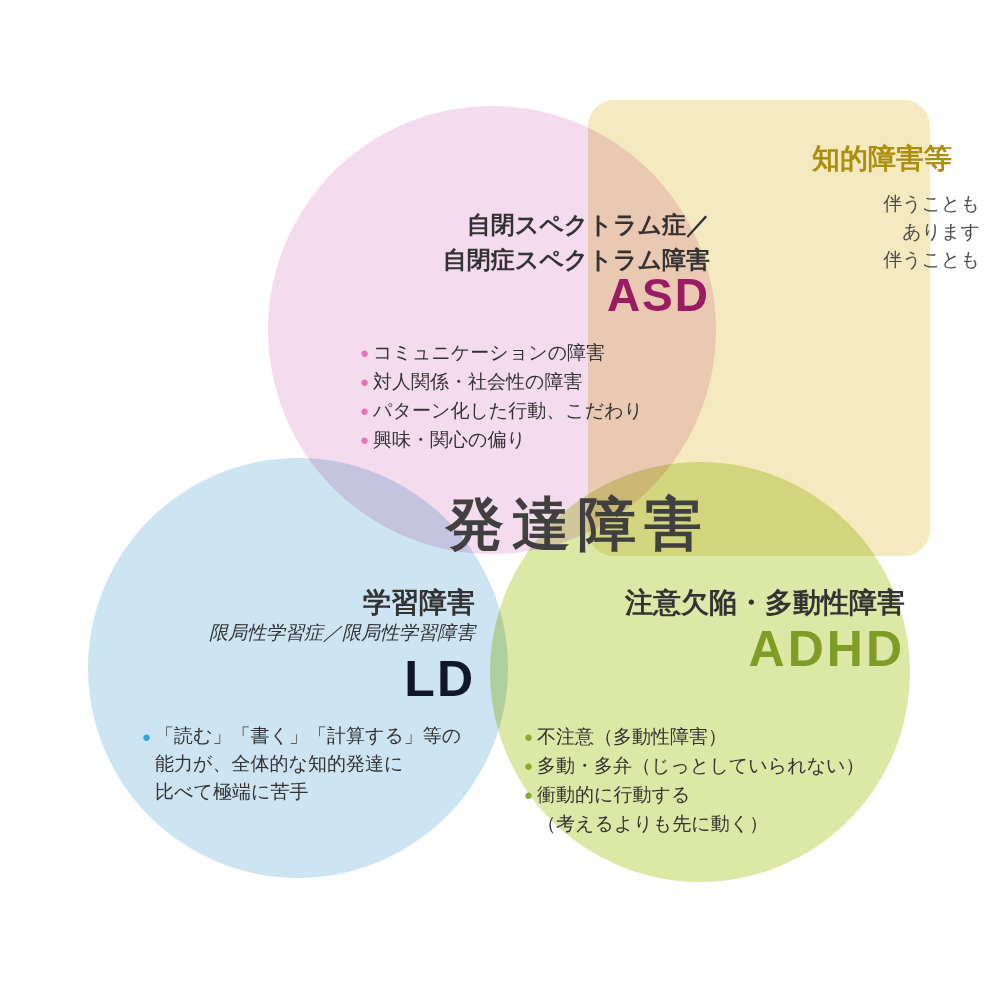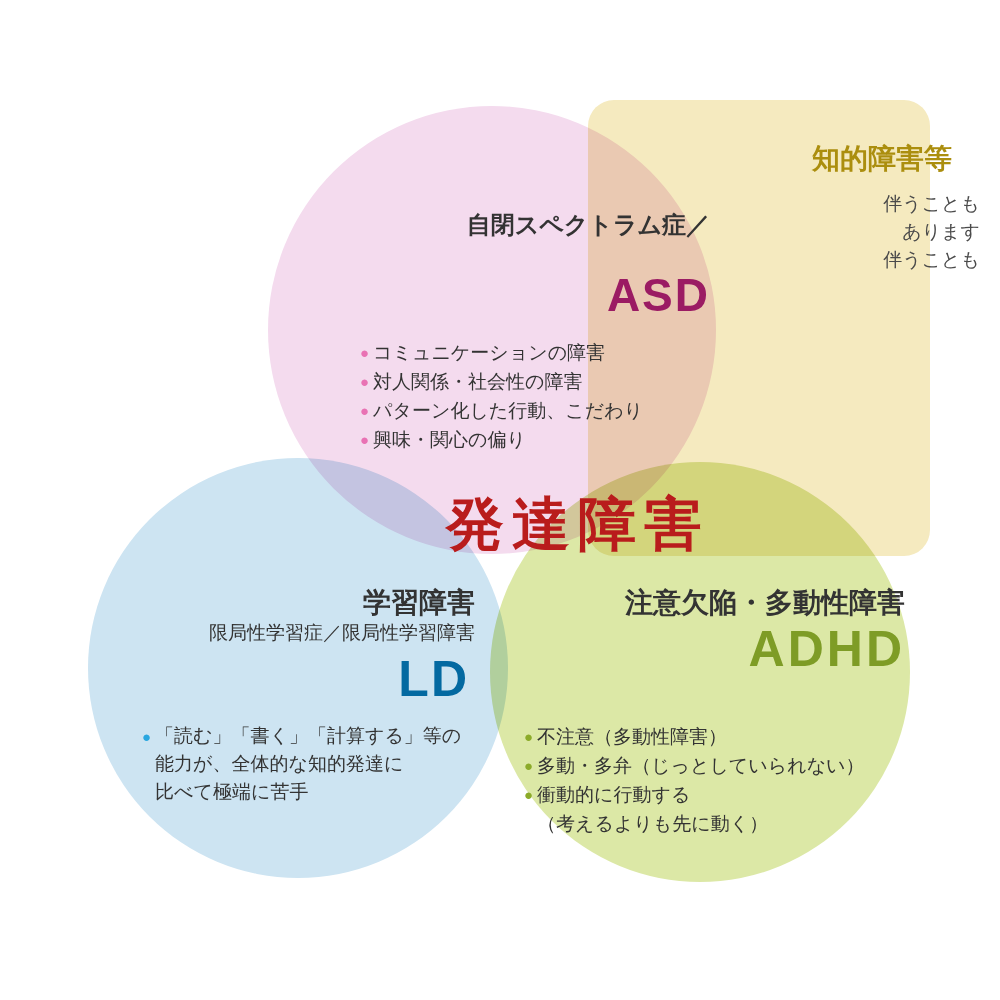--- a/index.html
+++ b/index.html
@@ -26,25 +26,25 @@
   .txt { position: absolute; }
   .center-text { text-align: right; }
 
   #asd-title    { left: 290px; top: 207px; width: 420px; font-size: 24px; font-weight: bold; line-height: 35px; }
   #asd-abbr     { left: 290px; top: 268px; width: 420px; font-size: 46px; font-weight: bold; color: #9b1b63; letter-spacing: 2px; }
   #asd-bullets  { left: 360px; top: 338px; }
 
   #intel-title  { left: 662px; top: 140px; width: 290px; font-size: 28px; font-weight: bold; color: #ab8e0e; }
   #intel-note   { left: 700px; top: 190px; width: 280px; font-size: 19px; line-height: 28px; color: #4a4a4a; }
 
-  #center-title { left: 290px; top: 486px; width: 420px; font-size: 58px; font-weight: bold; color: #b91c1c; letter-spacing: 8px; }
+  #center-title { left: 290px; top: 486px; width: 420px; font-size: 58px; font-weight: bold; color: #404040; letter-spacing: 8px; }
 
   #ld-title     { left: 130px; top: 584px; width: 345px; font-size: 28px; font-weight: bold; }
-  #ld-subtitle  { left: 130px; top: 620px; width: 345px; font-size: 19px; }
-  #ld-abbr      { left: 124px; top: 650px; width: 345px; font-size: 50px; font-weight: bold; color: #0369a1; letter-spacing: 2px; }
+  #ld-subtitle  { left: 130px; top: 620px; width: 345px; font-size: 19px; font-style: italic; }
+  #ld-abbr      { left: 130px; top: 650px; width: 345px; font-size: 50px; font-weight: bold; color: #0f172a; letter-spacing: 2px; }
   #ld-bullet    { left: 142px; top: 722px; }
 
   #adhd-title    { left: 505px; top: 584px; width: 400px; font-size: 28px; font-weight: bold; }
   #adhd-subtitle { left: 505px; top: 621px; width: 400px; font-size: 17px; }
   #adhd-abbr     { left: 505px; top: 620px; width: 400px; font-size: 50px; font-weight: bold; color: #7e9c26; letter-spacing: 3px; }
   #adhd-bullets  { left: 524px; top: 722px; }
 
   
   .bullet-row { display: flex; align-items: flex-start; font-size: 19px; line-height: 29px; }
   .dot { flex: 0 0 auto; font-size: 15px; line-height: 29px; margin-right: 4px; }
@@ -59,20 +59,21 @@
 
 <div class="stage">
 
   <div class="shape circle" id="asd-circle"></div>
   <div class="shape" id="intel-panel"></div>
   <div class="shape circle" id="ld-circle"></div>
   <div class="shape circle" id="adhd-circle"></div>
 
   <div class="txt center-text" id="asd-title">
     <div>自閉スペクトラム症／</div>
+    <div>自閉症スペクトラム障害</div>
   </div>
   <div class="txt center-text" id="asd-abbr">ASD</div>
   <div class="txt" id="asd-bullets">
     <div class="bullet-row">
       <span class="dot dot-asd">●</span>
       <span>コミュニケーションの障害</span>
     </div>
     <div class="bullet-row">
       <span class="dot dot-asd">●</span>
       <span>対人関係・社会性の障害</span>

